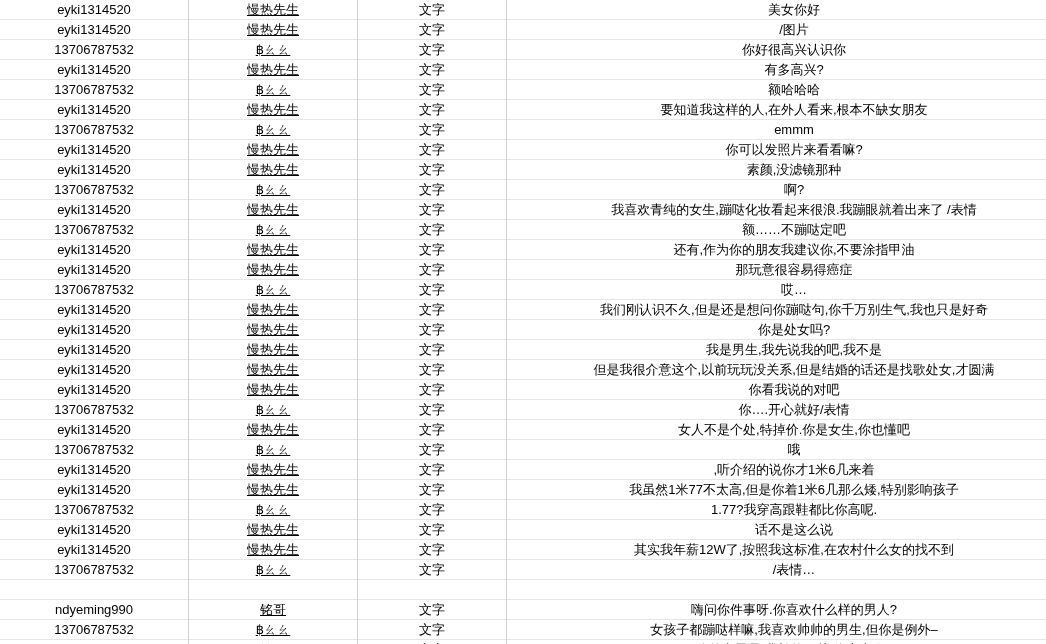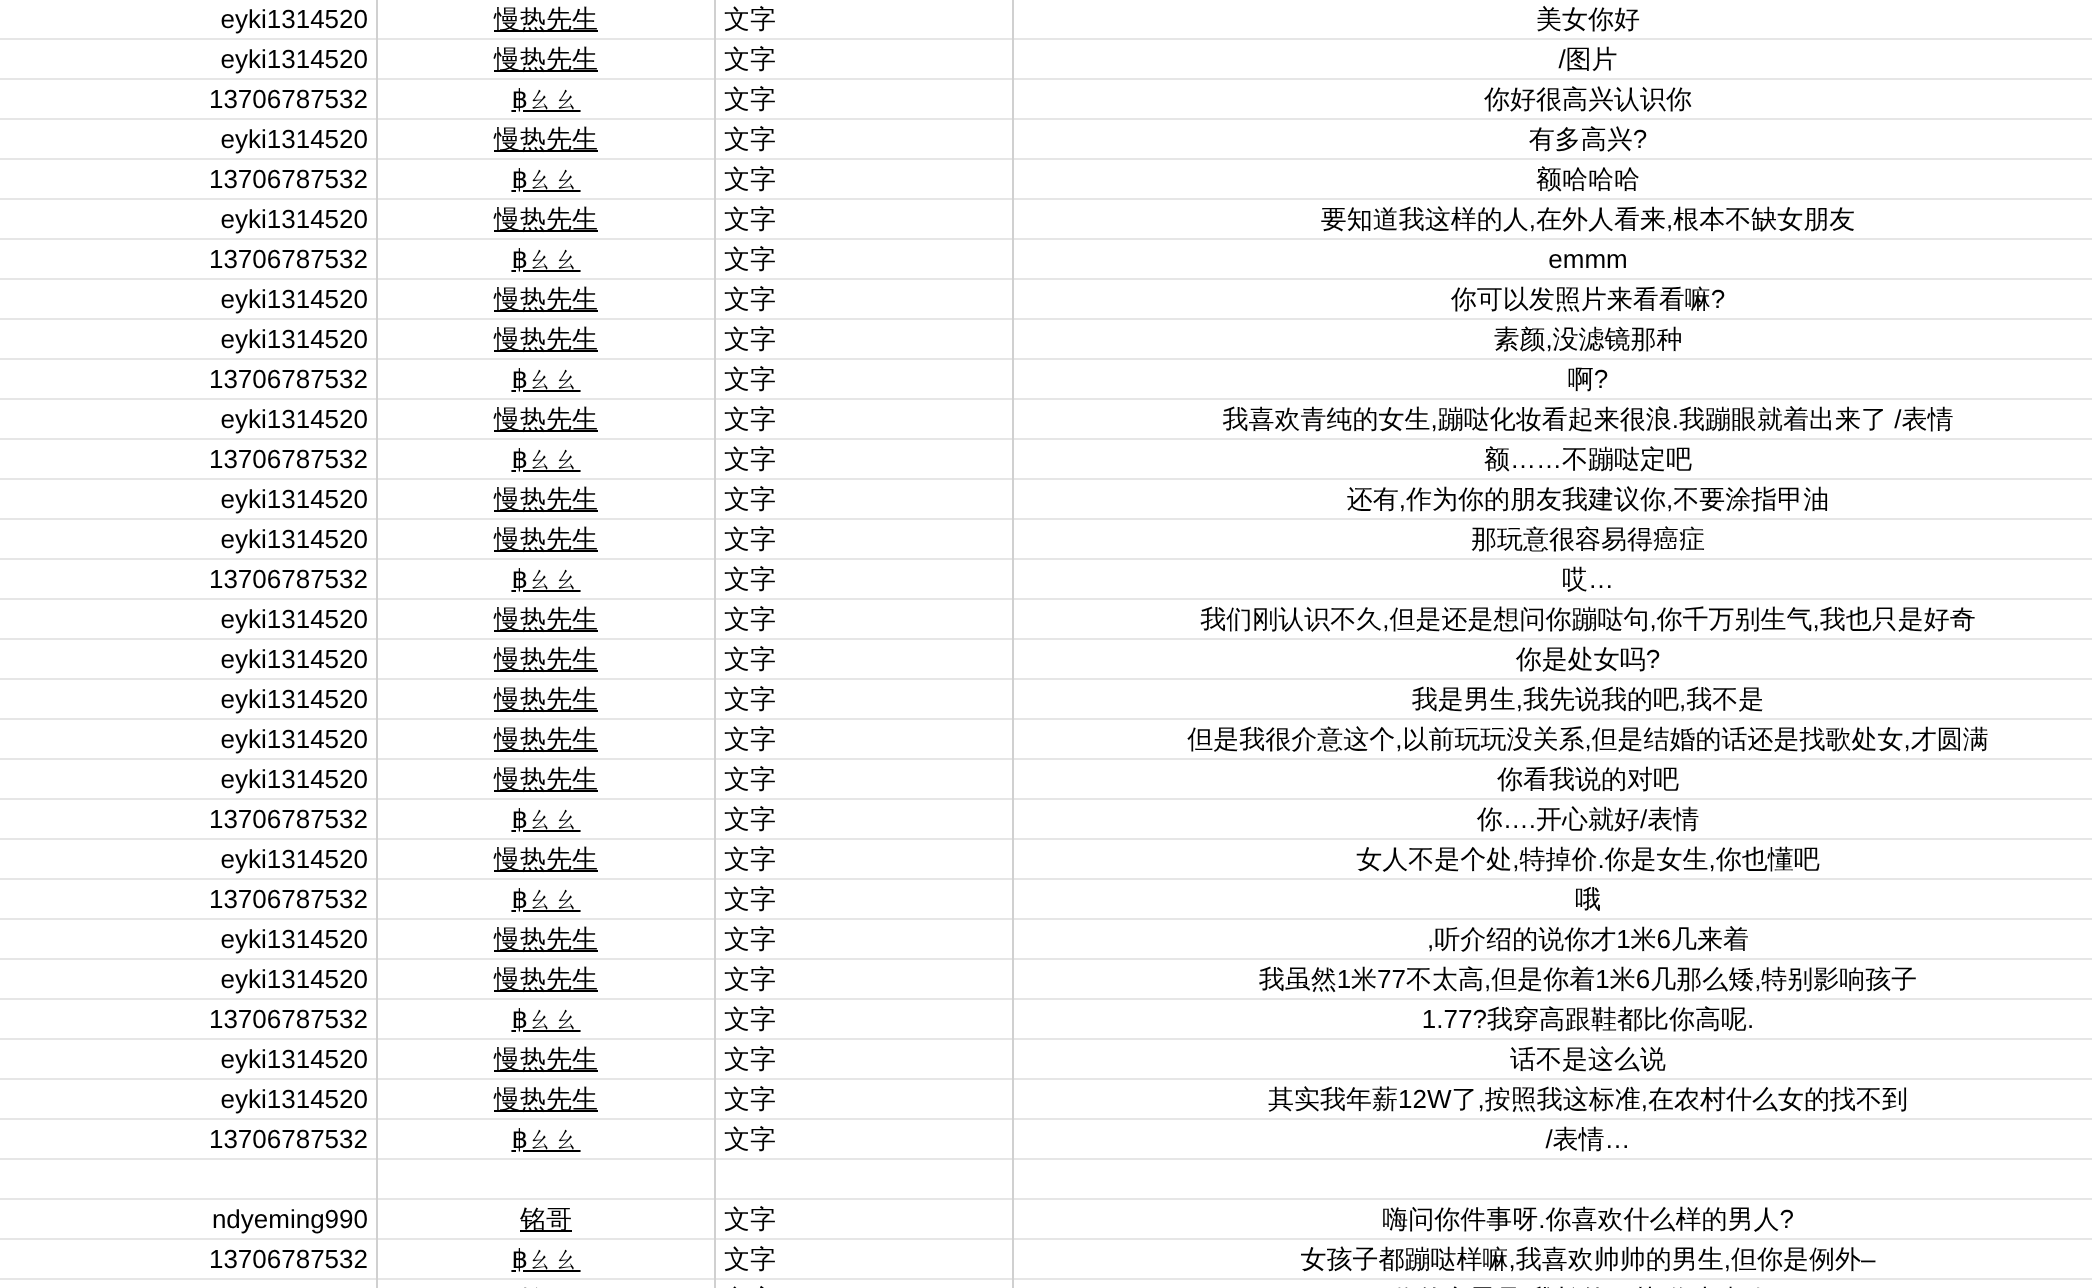--- a/index.html
+++ b/index.html
@@ -25,23 +25,23 @@
     line-height: 19px;
     padding: 0 4px;
     border-right: 1px solid #d0d0d0;
     white-space: nowrap;
     overflow: hidden;
     font-size: 13px;
   }
   .sheet tr {
     border-bottom: 1px solid #e6e6e6;
   }
-  .col-a { width: 180px; text-align: right; }
+  .col-a { width: 180px; text-align: center; }
   .col-b { width: 160px; text-align: center; text-decoration: underline; }
-  .col-c { width: 140px; text-align: left; padding-left: 12px; margin-left: 40px; }
+  .col-c { width: 140px; text-align: center; padding-left: 12px; margin-left: 40px; }
   .col-d { width: 566px; text-align: center; border-right: none; }
   .row-blank td {
     height: 19px;
   }
 </style>
 </head>
 <body>
 
 <table class="sheet">
   <tbody>

